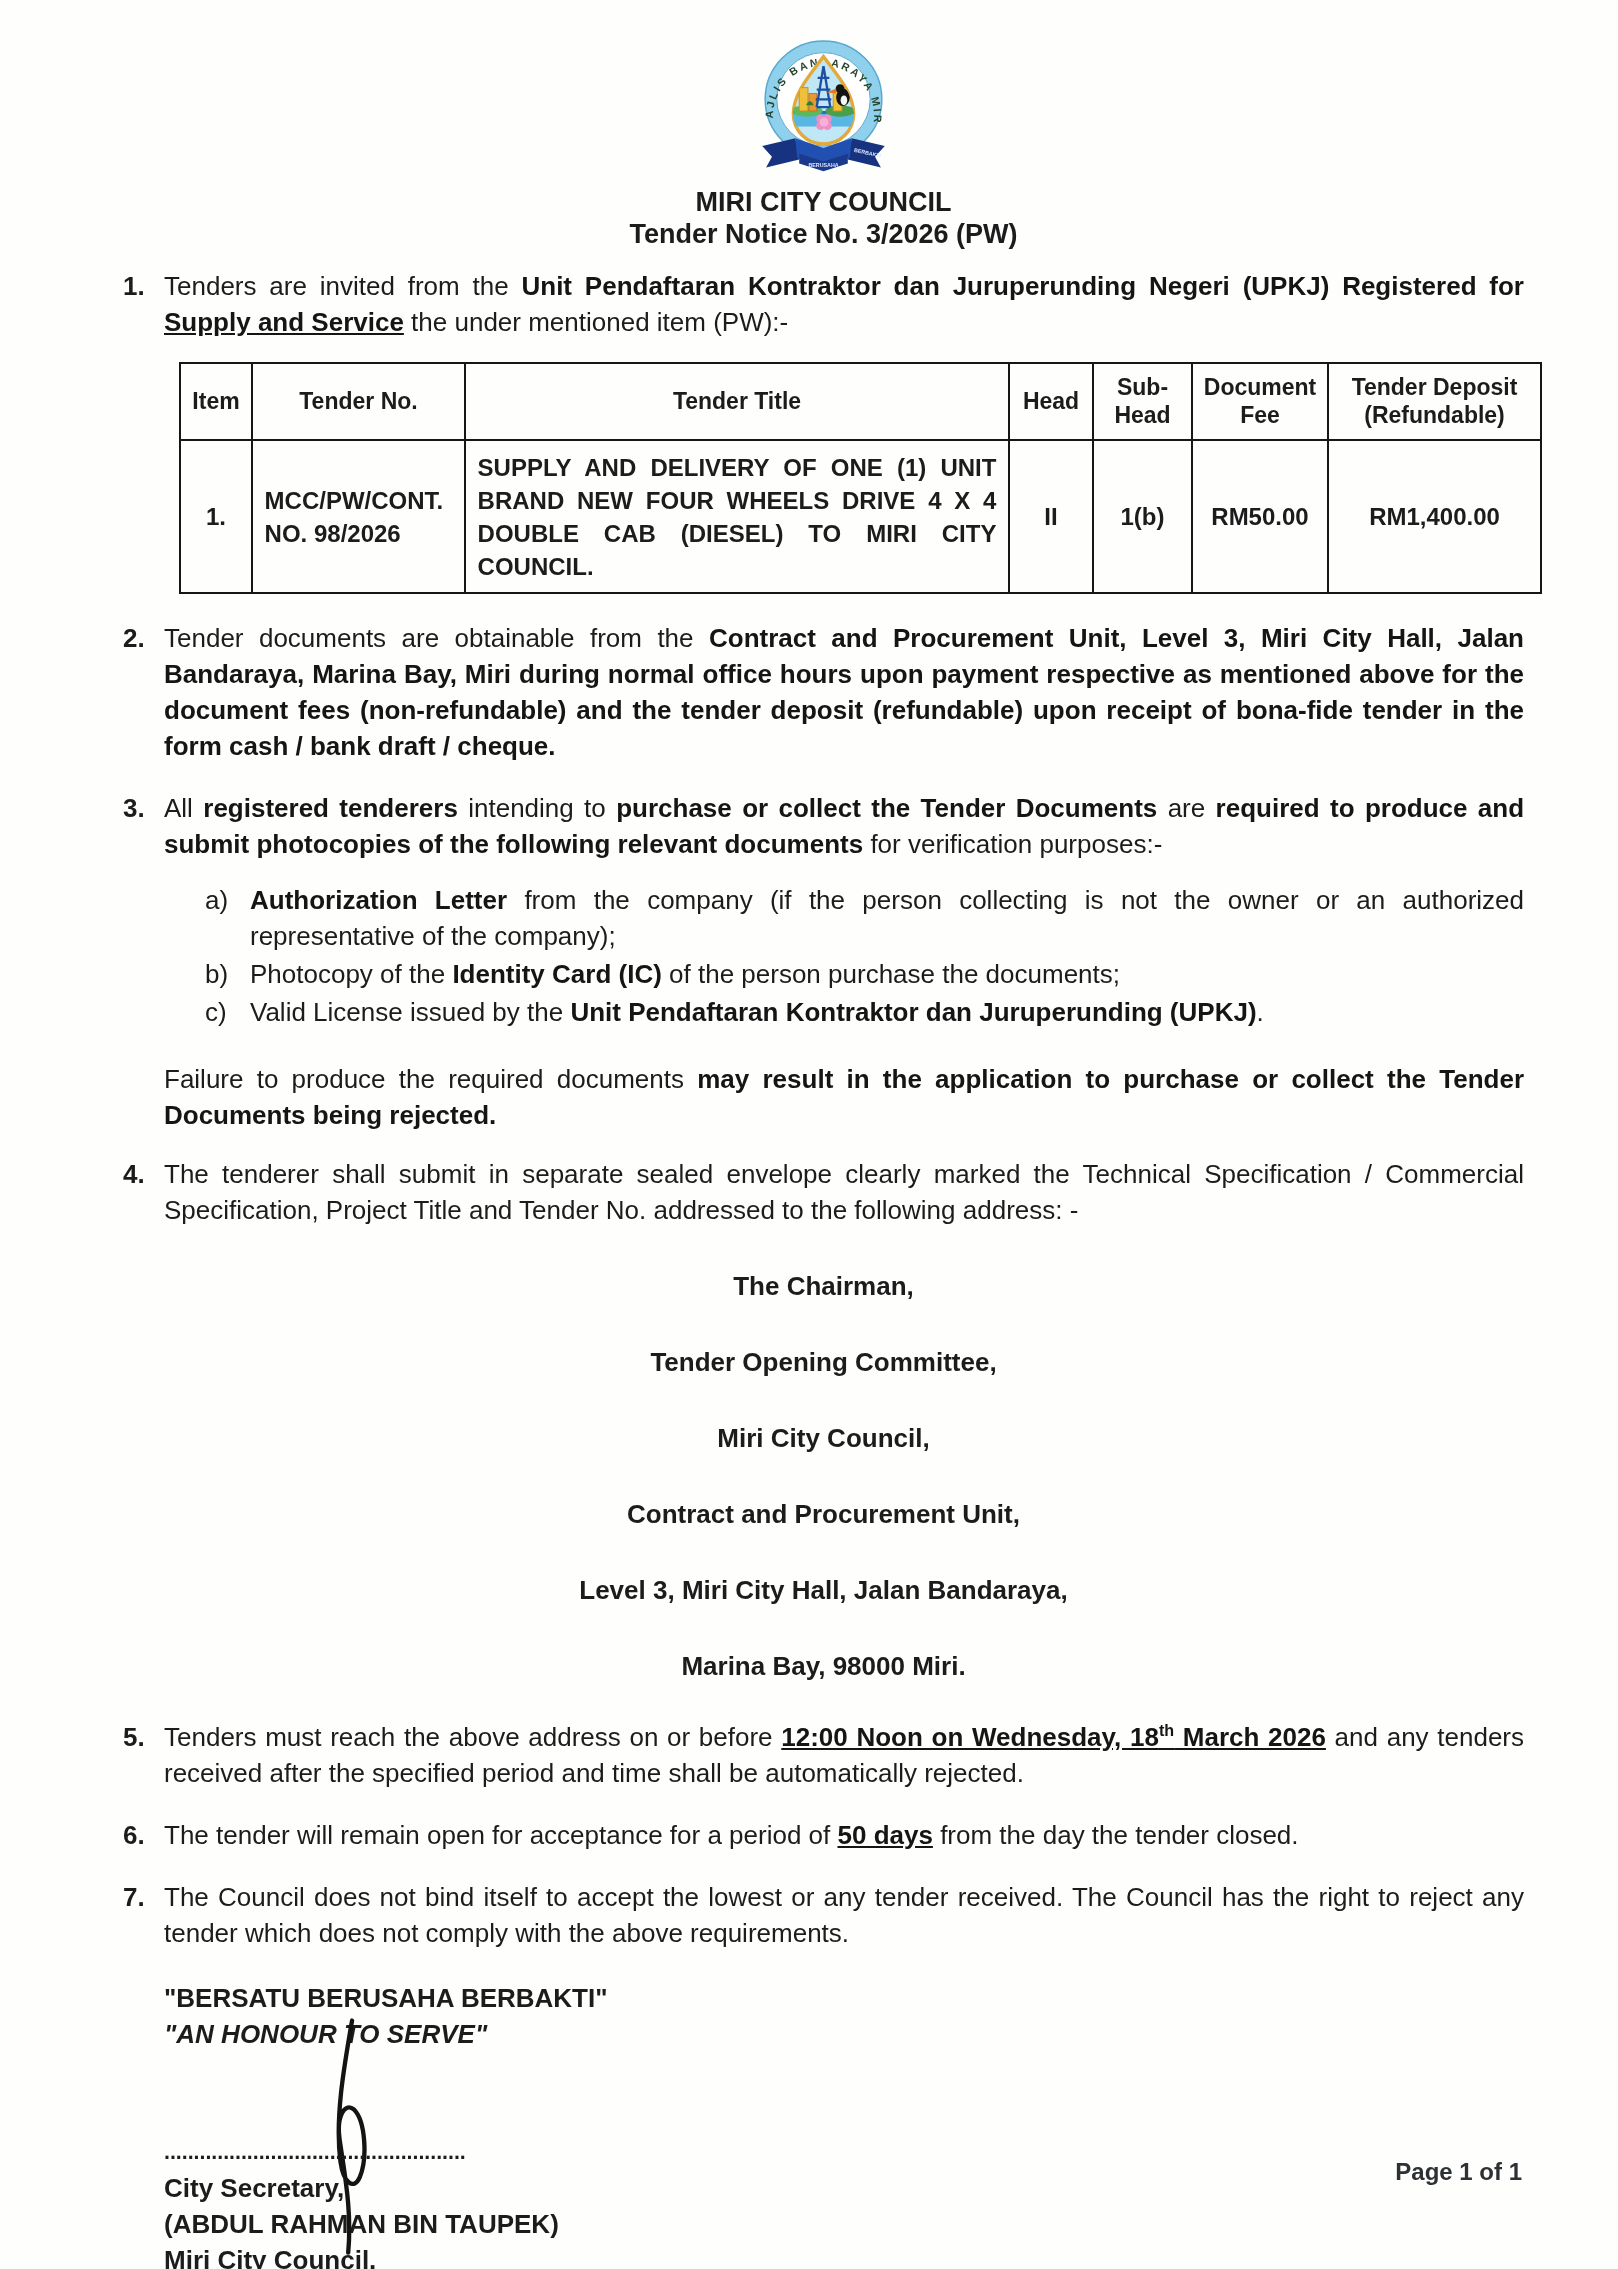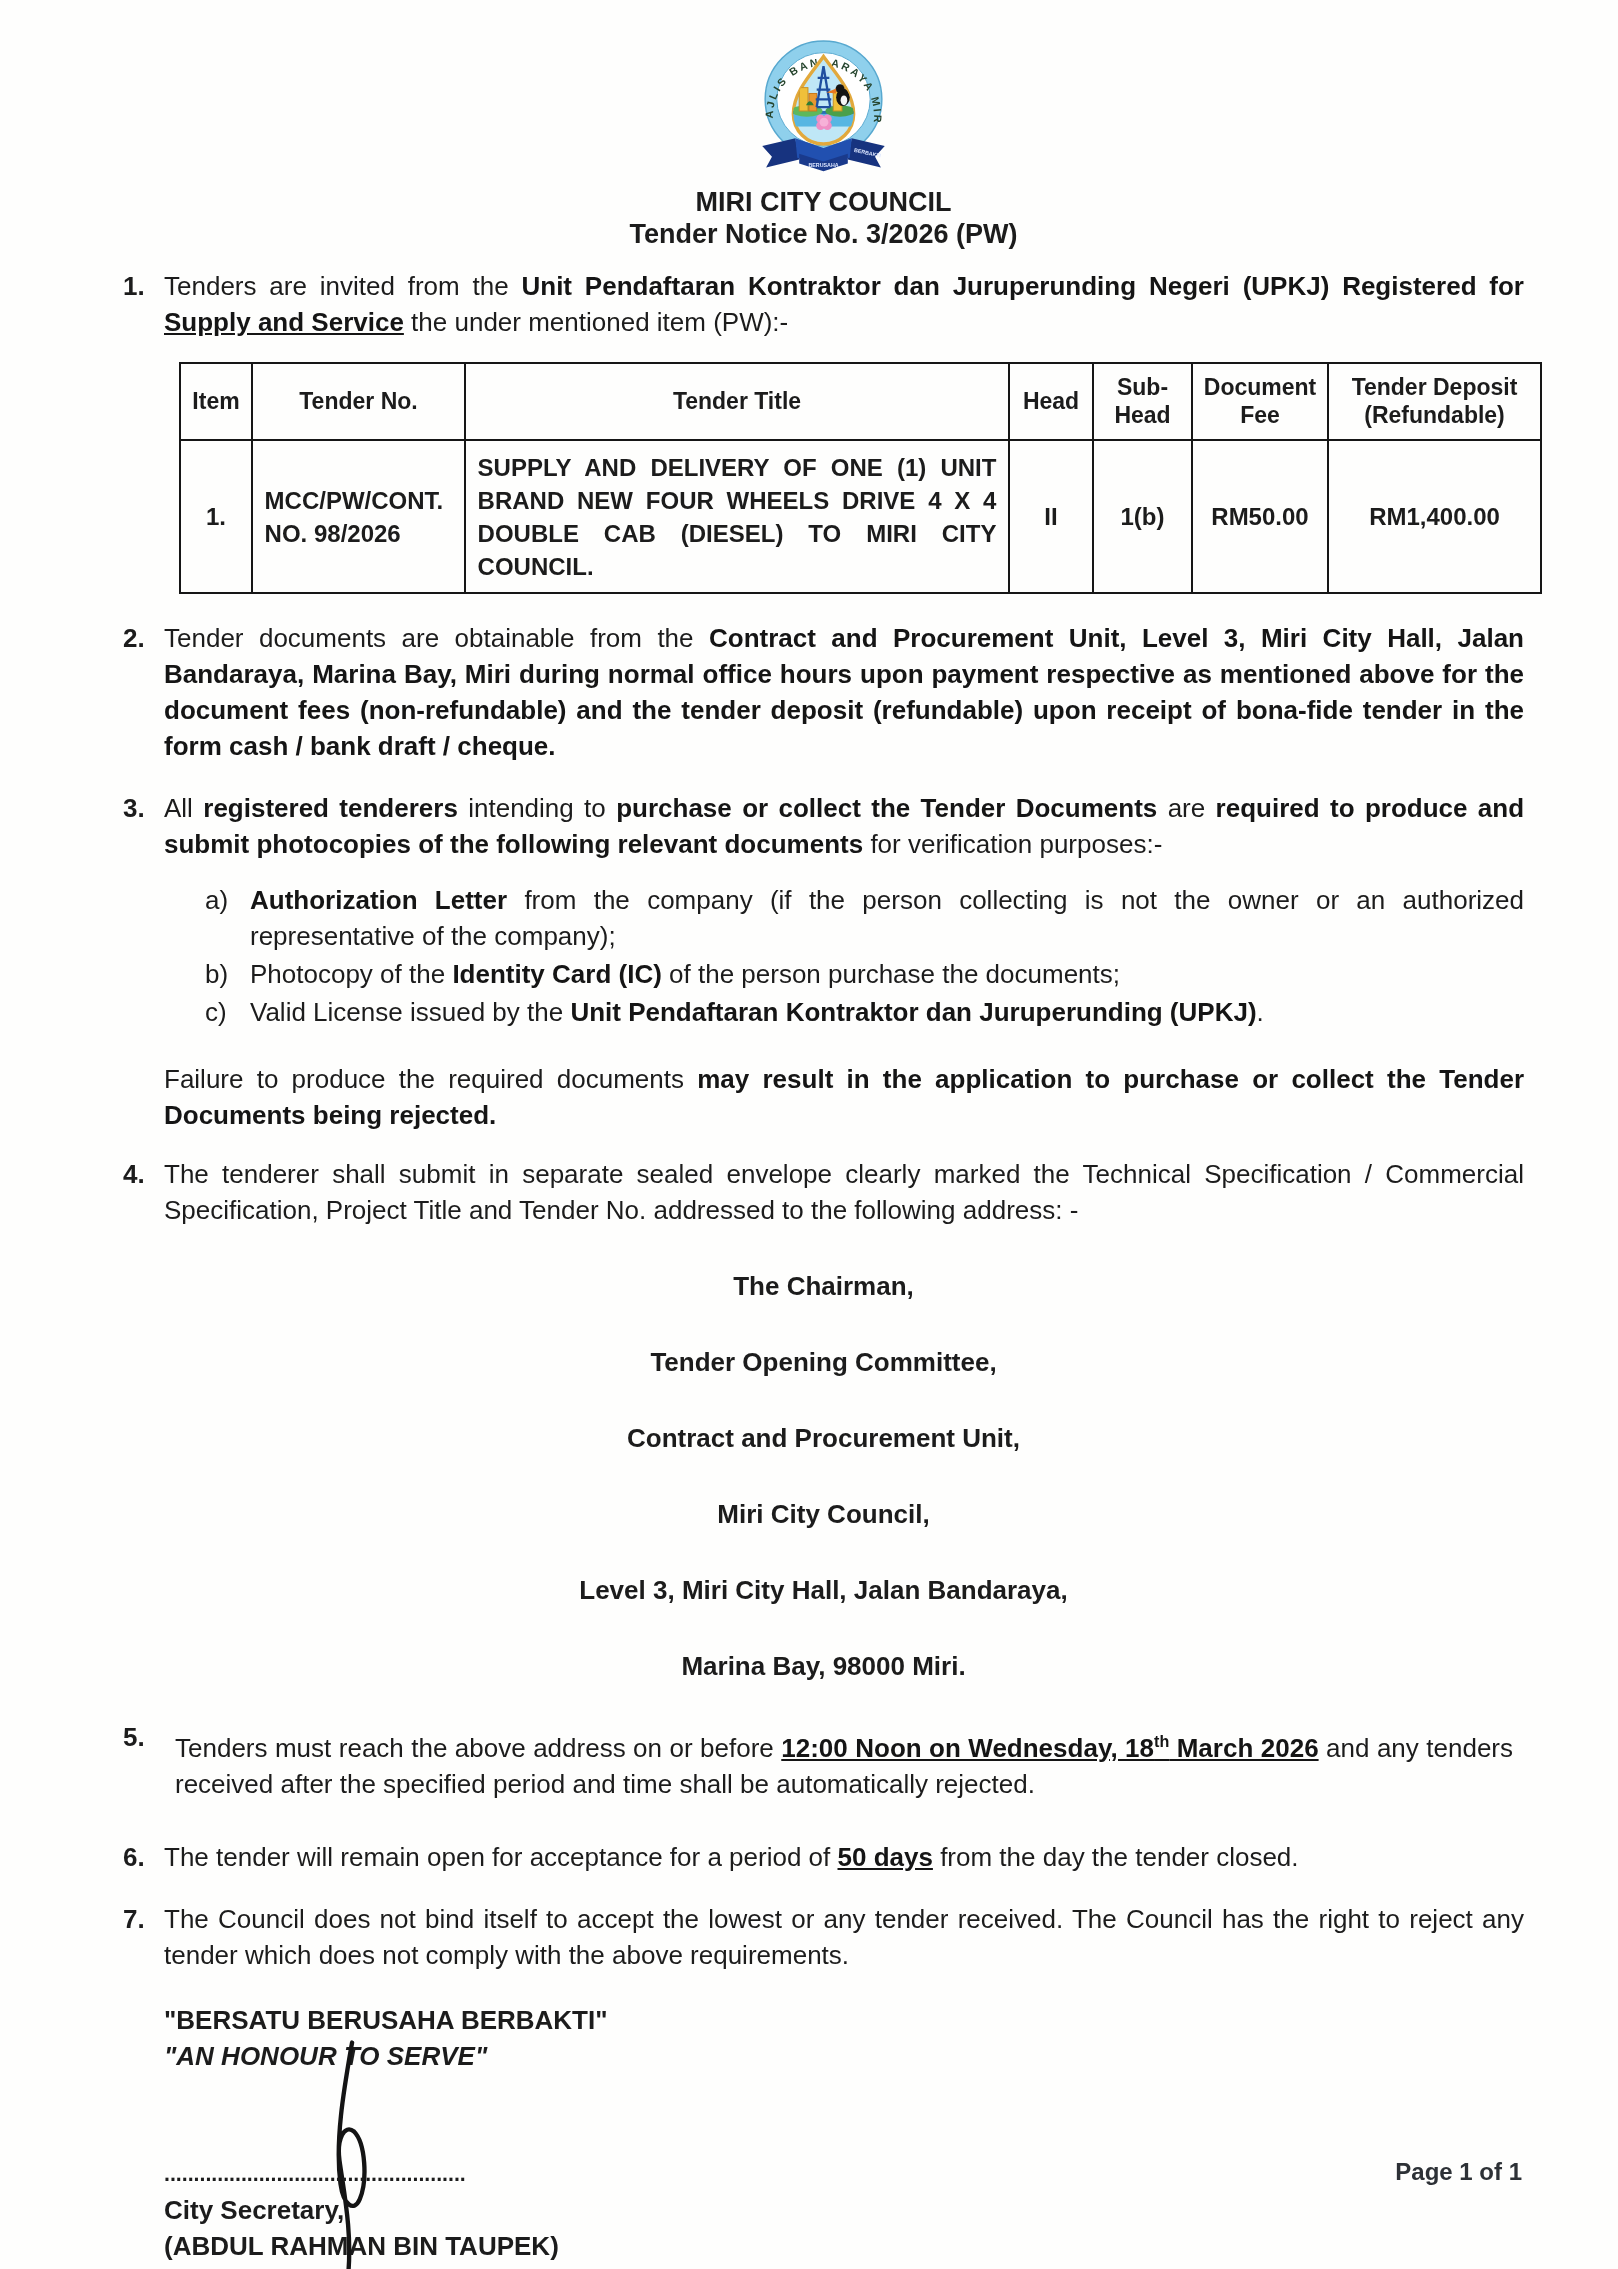--- a/index.html
+++ b/index.html
@@ -212,29 +212,29 @@
     <p class="note"><span>Failure to produce the required documents </span><b>may result in the application to purchase or collect the Tender Documents being rejected.</b></p>
 
     <div class="item" style="margin-top:23px">
       <span class="num">4.</span>
       <p class="txt" style="margin:0"><span>The tenderer shall submit in separate sealed envelope clearly marked the Technical Specification / Commercial Specification, Project Title and Tender No. addressed to the following address: -</span></p>
     </div>
 
     <div class="address">
       <div>The Chairman,</div>
       <div>Tender Opening Committee,</div>
+      <div>Miri City Council,</div>
       <div>Contract and Procurement Unit,</div>
-      <div>Miri City Council,</div>
       <div>Level 3, Miri City Hall, Jalan Bandaraya,</div>
       <div>Marina Bay, 98000 Miri.</div>
     </div>
 
     <div class="item" style="margin-top:35px">
       <span class="num">5.</span>
-      <p class="txt" style="margin:11px"><span>Tenders must reach the above address on or before </span><b class="u"><span>12:00 Noon on Wednesday, 18</span><sup>th</sup><span> March 2026</span></b><span> and any tenders received after the specified period and time shall be automatically rejected.</span></p>
+      <p class="txt" style="margin:0"><span>Tenders must reach the above address on or before </span><b class="u"><span>12:00 Noon on Wednesday, 18</span><sup>th</sup><span> March 2026</span></b><span> and any tenders received after the specified period and time shall be automatically rejected.</span></p>
     </div>
 
     <div class="item">
       <span class="num">6.</span>
       <p class="txt" style="margin:0"><span>The tender will remain open for acceptance for a period of </span><b class="u">50 days</b><span> from the day the tender closed.</span></p>
     </div>
 
     <div class="item">
       <span class="num">7.</span>
       <p class="txt" style="margin:0"><span>The Council does not bind itself to accept the lowest or any tender received. The Council has the right to reject any tender which does not comply with the above requirements.</span></p>

